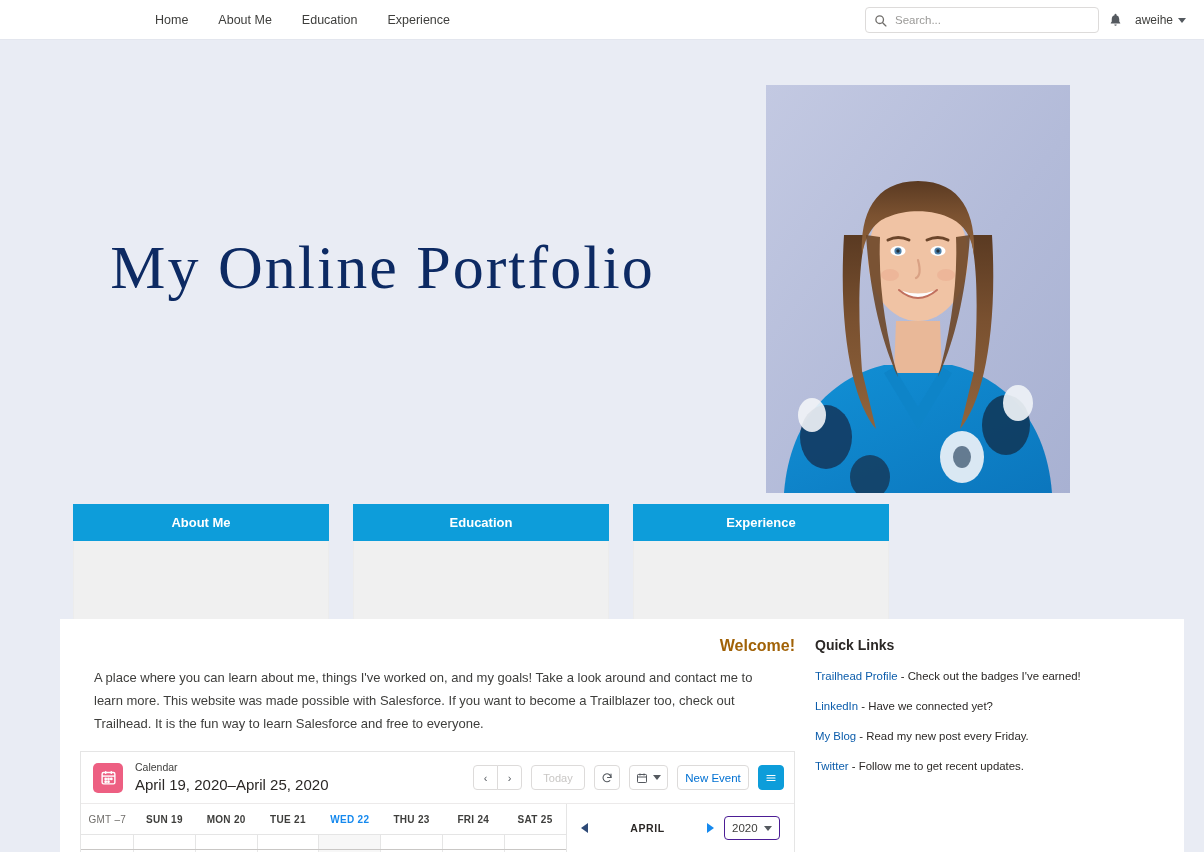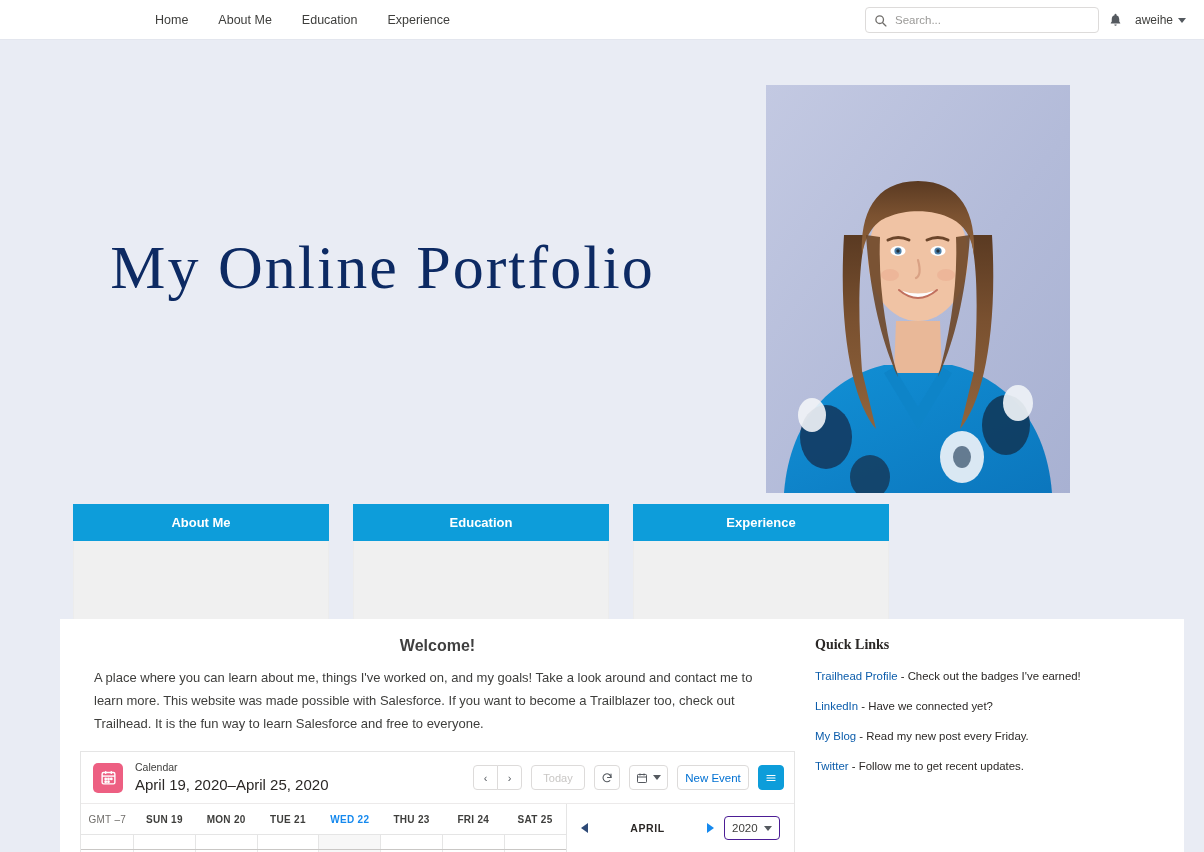--- a/index.html
+++ b/index.html
@@ -92,33 +92,32 @@
   
   .panel {
     position: absolute; left: 60px; top: 619px;
     width: 1124px; height: 233px;
     background: #ffffff; display: flex;
   }
   .panel-left { width: 755px; padding: 18px 20px 0 20px; }
   .panel-right { width: 369px; padding: 18px 24px 0 0; }
 
   .welcome-title {
-    text-align: center; font-size: 16px; font-weight: 700;
-    color: #404040; margin-bottom: 12px;
+    text-align: right; font-size: 16px; font-weight: 700;
+    color: #a16207; margin-bottom: 12px;
   }
   .welcome-text {
     text-align: left; font-size: 13px; line-height: 1.75;
     color: #3e3e3c; padding: 0 14px;
   }
 
   
   .ql-title {
     font-size: 14px; font-weight: 700; color: #2b2826;
     margin-bottom: 17px;
-    font-family: Liberation Serif, serif;
   }
   .ql-item { font-size: 11.4px; color: #2b2826; margin-bottom: 18px; }
   .ql-item a { color: #0b5cab; text-decoration: none; cursor: pointer; }
 
   
   .calendar {
     margin-top: 16px; border: 1px solid #e5e5e5;
     background: #fff; height: 140px; position: relative;
     overflow: hidden;
   }

